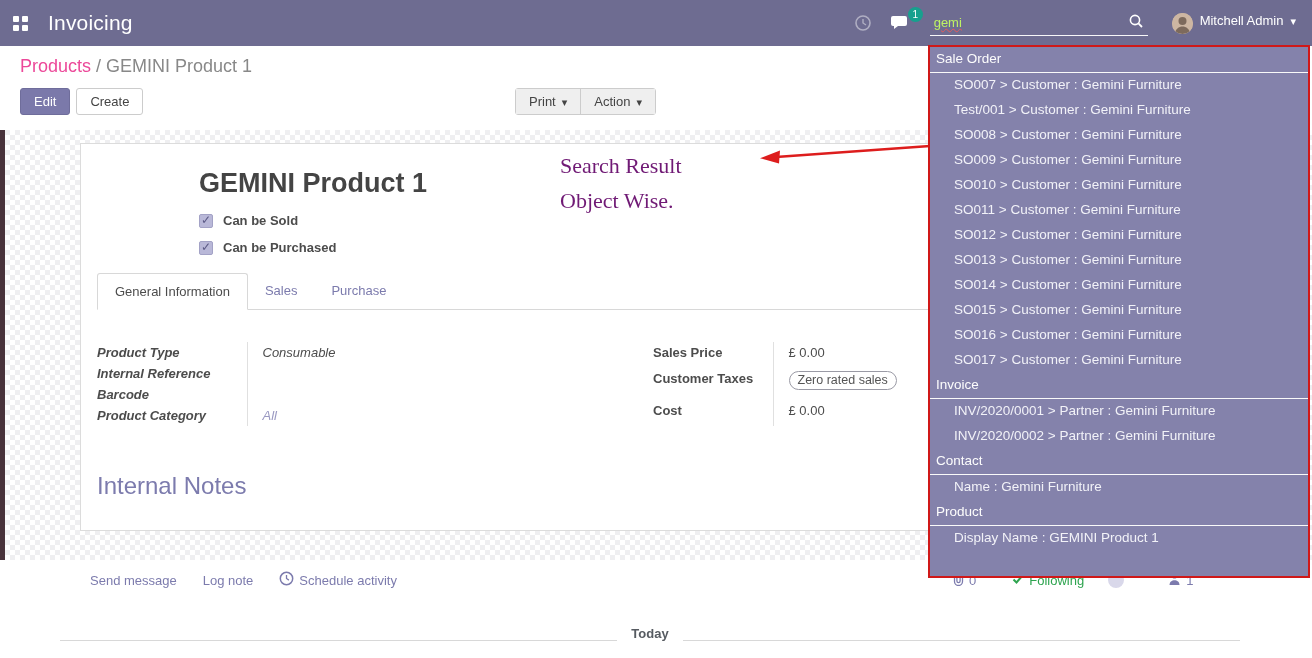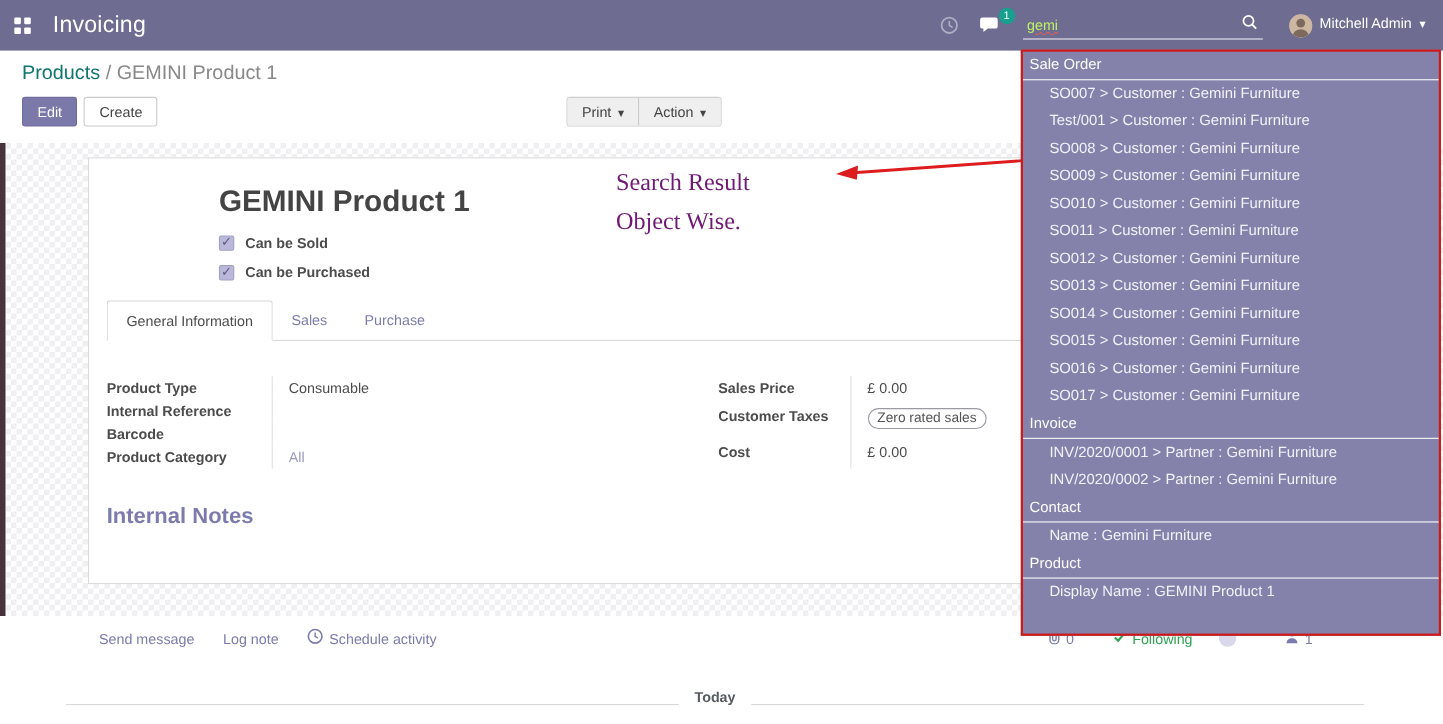--- a/index.html
+++ b/index.html
@@ -26,21 +26,21 @@
   .search-text { color:#bef264; font-size:13px; flex:1;
     text-decoration:underline; text-decoration-style:wavy; text-decoration-color:#e35b5b; text-decoration-thickness:1px; }
   .user-menu { display:flex; gap:7px; padding-right:16px; cursor:pointer; font-size:13px; }
   .avatar { width:21px; height:21px; border-radius:50%; background:#cdb6a2; overflow:hidden; display:block; }
   .caret { display:inline-block; }
   .caret::after { content:"▾"; font-size:11px; }
 
   
   .control-panel { position:absolute; left:0; top:46px; width:1312px; height:84px; background:#fff; }
   .breadcrumb { position:absolute; left:20px; top:10px; font-size:18px; color:#888; }
-  .breadcrumb .bc-link { color:#0f766e; cursor:pointer; }
+  .breadcrumb .bc-link { color:#ec4899; cursor:pointer; }
   .btn-row { position:absolute; left:20px; top:42px; display:flex; gap:6px; }
   .btn { font-size:13px; padding:5px 13px; border-radius:3px; border:1px solid transparent; cursor:pointer; }
   .btn-primary { background:#7b79aa; border-color:#6f6d9b; color:#fff; }
   .btn-default { background:#fff; border-color:#ccc; color:#444; }
   .btn-group { position:absolute; left:515px; top:42px; display:flex;
     border:1px solid #ccc; border-radius:3px; background:#fff; }
   .btn-group .btn { border:none; border-radius:0; color:#444; display:flex; align-items:center; gap:6px; }
   .btn-group .btn + .btn { border-left:1px solid #ccc; }
   .btn-group .caret::after { color:#444; }
 
@@ -66,27 +66,27 @@
   .tabs { display:flex; border-bottom:1px solid #d8d8d8; margin-top:18px; }
   .tab { font-size:13px; padding:10px 17px; color:#7c7bad; cursor:pointer; }
   .tab.active { color:#4c4c4c; background:#fff; border:1px solid #d8d8d8; border-bottom:1px solid #fff;
     margin-bottom:-1px; border-radius:3px 3px 0 0; }
 
   .fields { display:flex; margin-top:32px; }
   .ftable { border-collapse:collapse; }
   .ftable td { font-size:13px; color:#4c4c4c; padding:3px 0; vertical-align:top; height:21px; }
   .ftable .flabel { font-weight:bold; width:150px; }
   .ftable .fvalue { border-left:1px solid #e0e0e0; padding-left:15px; min-width:180px; }
-  .ftable-left { width:556px; }
+  .ftable-left { width:556px;font-style:italic; }
   .ftable-right { width:300px; }
   .fvalue .flink { color:#9a99c2; cursor:pointer; }
   .tax-badge { display:inline-block; border:1px solid #9a9aa5; border-radius:10px;
     padding:0 8px; font-size:12.5px; color:#555; line-height:17px; }
 
-  .section-title { font-size:20px; font-weight:bold; color:#7c7bad; margin-top:32px; }
+  .section-title { font-size:24px; font-weight:normal; color:#7c7bad; margin-top:46px; }
 
   
   .annotation { position:absolute; left:560px; top:148px; color:#701a75;
     font-family:"Liberation Serif", serif; font-size:22px; line-height:35px; z-index:10; }
   .arrow-svg { position:absolute; left:752px; top:136px; z-index:10; }
 
   
   .chatter { position:absolute; left:0; top:560px; width:1312px; height:98px; background:#fff; }
   .chatter-links { position:absolute; left:90px; top:11px; display:flex; gap:26px; align-items:center;
     font-size:13px; color:#7c7bad; }

